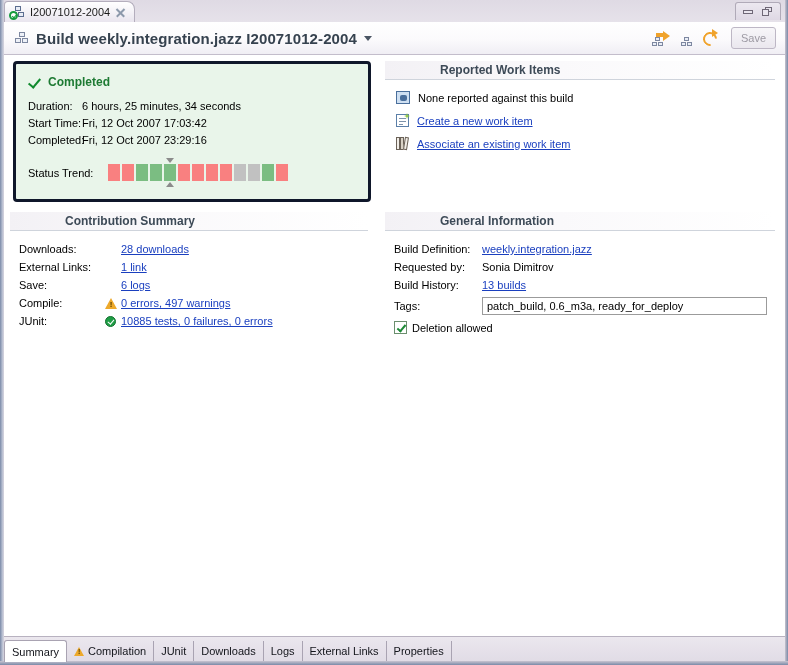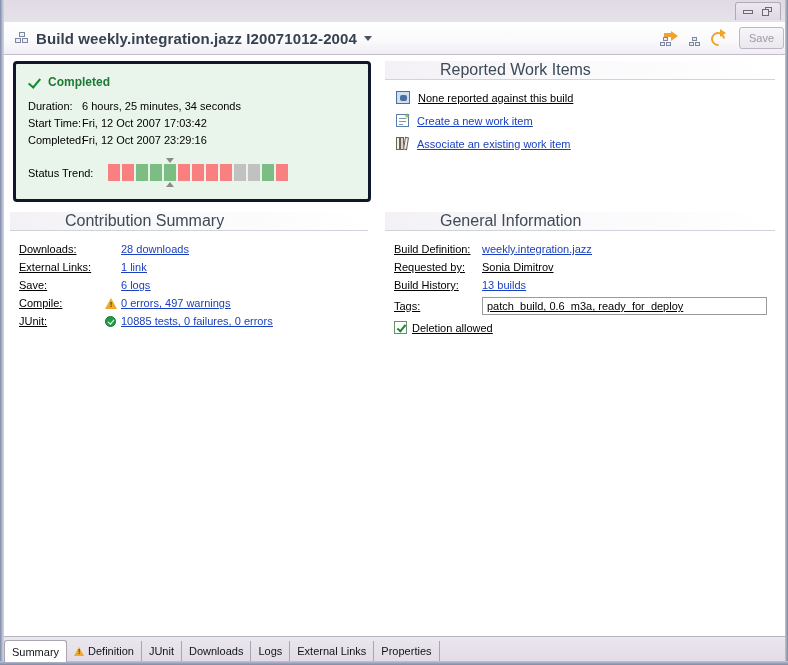--- a/index.html
+++ b/index.html
@@ -201,21 +201,21 @@
     width: 0; height: 0;
     border-left: 4.5px solid transparent;
     border-right: 4.5px solid transparent;
     border-top: 5px solid #4a5563;
   }
   .hdr-tools {
     margin-left: auto;
     display: flex;
     align-items: center;
     gap: 7px;
-    margin-right: 1px;
+    margin-right: 9px;
   }
   .tool-icon {
     position: relative;
     width: 18px; height: 16px;
   }
   .tool-icon .arr {
     position: absolute;
     right: 0; top: 1px;
     width: 0; height: 0;
     border-top: 5px solid transparent;
@@ -282,28 +282,27 @@
   .panel-head {
     height: 19px;
     background: linear-gradient(to right, #f3f1f5 0%, #faf9fb 45%, #ffffff 100%);
     border-bottom: 1px solid #cfd4dc;
     display: flex;
     align-items: center;
     padding-left: 7px;
     box-sizing: border-box;
   }
   .panel-head .panel-title {
-    font-size: 16px;
-    font-weight: normal;
+    font-size: 12px;
+    font-weight: bold;
     color: #3d4a57;
     padding-left: 48px;
   }
   .panel-body {
     padding: 9px 8px 6px 9px;
-    text-decoration: underline;
   }
 
   
   #panel-status {
     left: 9px; top: 6px;
     width: 358px; height: 141px;
     background: #e9f5ea;
     border: 3px solid #0f172a;
     border-radius: 4px;
     padding: 11px 12px;
@@ -605,20 +604,33 @@
   <div class="win-resize-grip">
     <i style="right:0;bottom:0"></i>
       <i style="right:3px;bottom:0"></i>
       <i style="right:6px;bottom:0"></i>
     <i style="right:0;bottom:3px"></i>
       <i style="right:3px;bottom:3px"></i>
     <i style="right:0;bottom:6px"></i>
   </div>
 
   <div class="tabstrip">
+    <div class="editor-tab">
+      <span class="icon-build">
+        <b class="t"></b>
+          <b class="l"></b>
+          <b class="r"></b>
+          <span class="chk"></span>
+      </span>
+      <span class="tab-label">I20071012-2004</span>
+      <span class="tab-close">
+          <i></i>
+          <i></i>
+        </span>
+    </div>
 
     <div class="win-buttons">
       <span class="win-btn min">
           <i></i>
         </span>
       <span class="win-btn max">
           <i class="b"></i>
           <i class="a"></i>
         </span>
     </div>
@@ -797,21 +809,21 @@
     </div>
 
   </div>
 
   <div class="bottom-tabs" id="bottom-tabs">
       <div class="btab active">
         <span>Summary</span>
       </div>
       <div class="btab">
         <span class="icon-warn"></span>
-        <span>Definition</span>
+        <span>Compilation</span>
       </div>
       <div class="btab">
         <span>JUnit</span>
       </div>
       <div class="btab">
         <span>Downloads</span>
       </div>
       <div class="btab">
         <span>Logs</span>
       </div>

